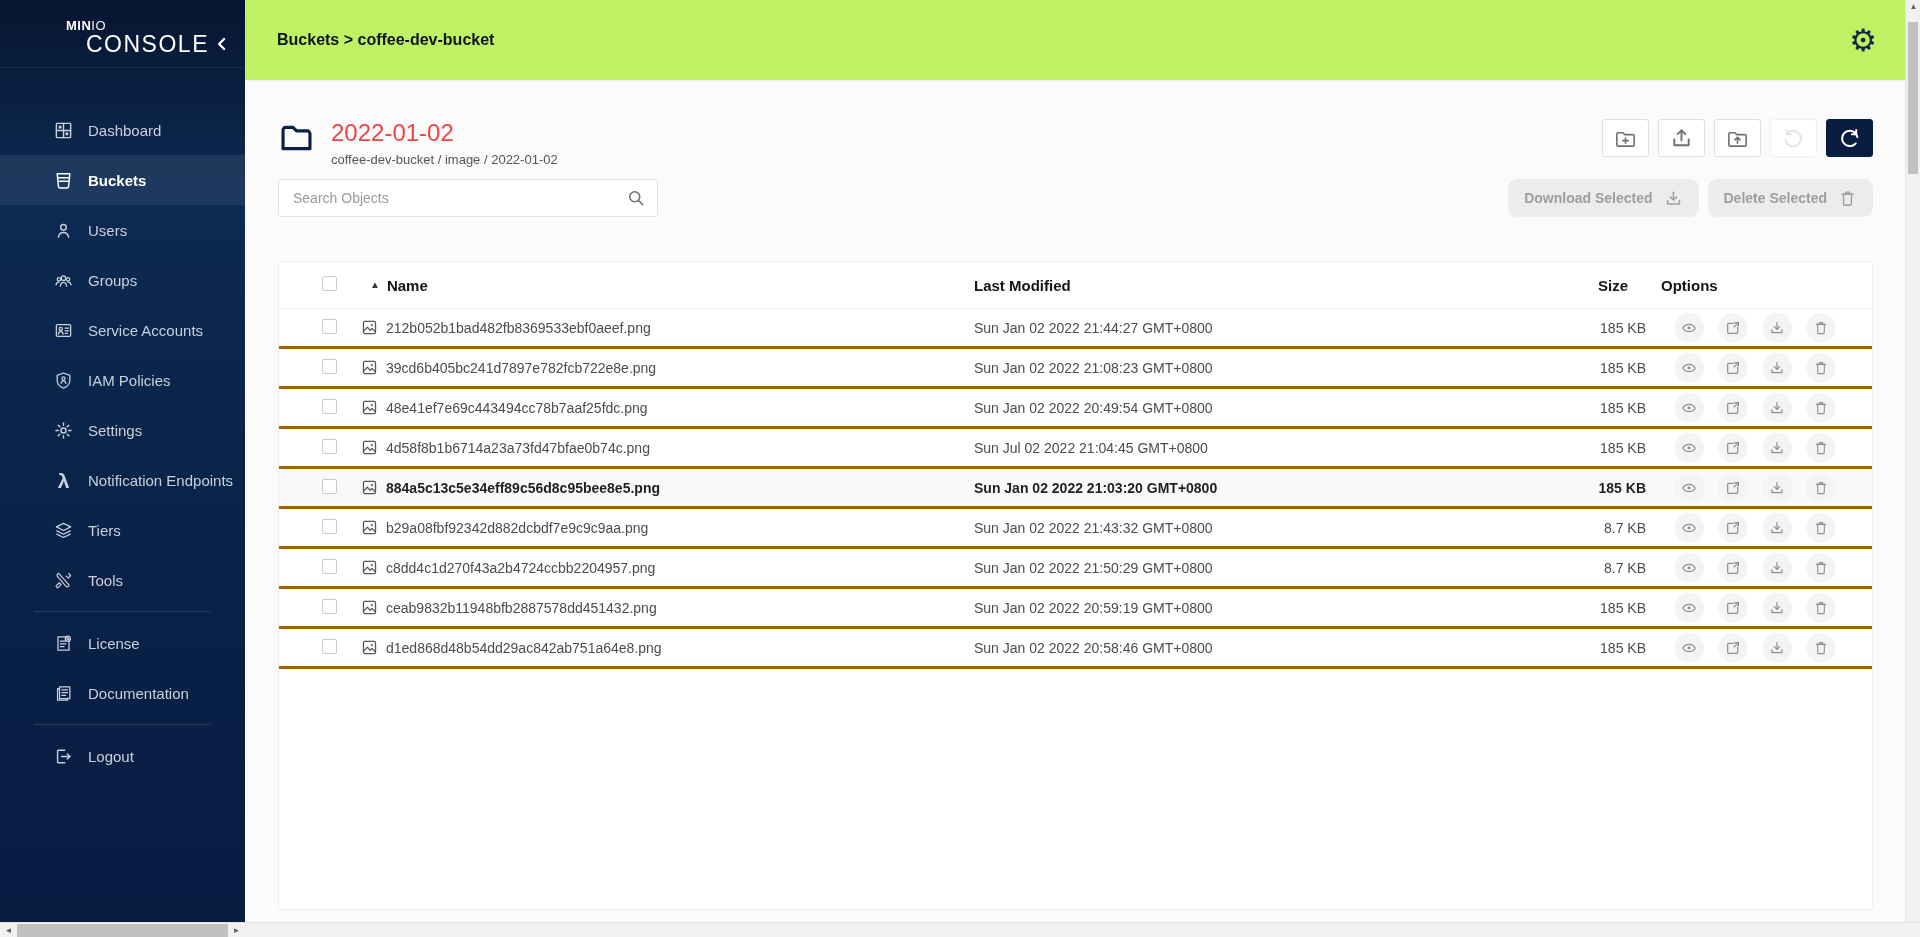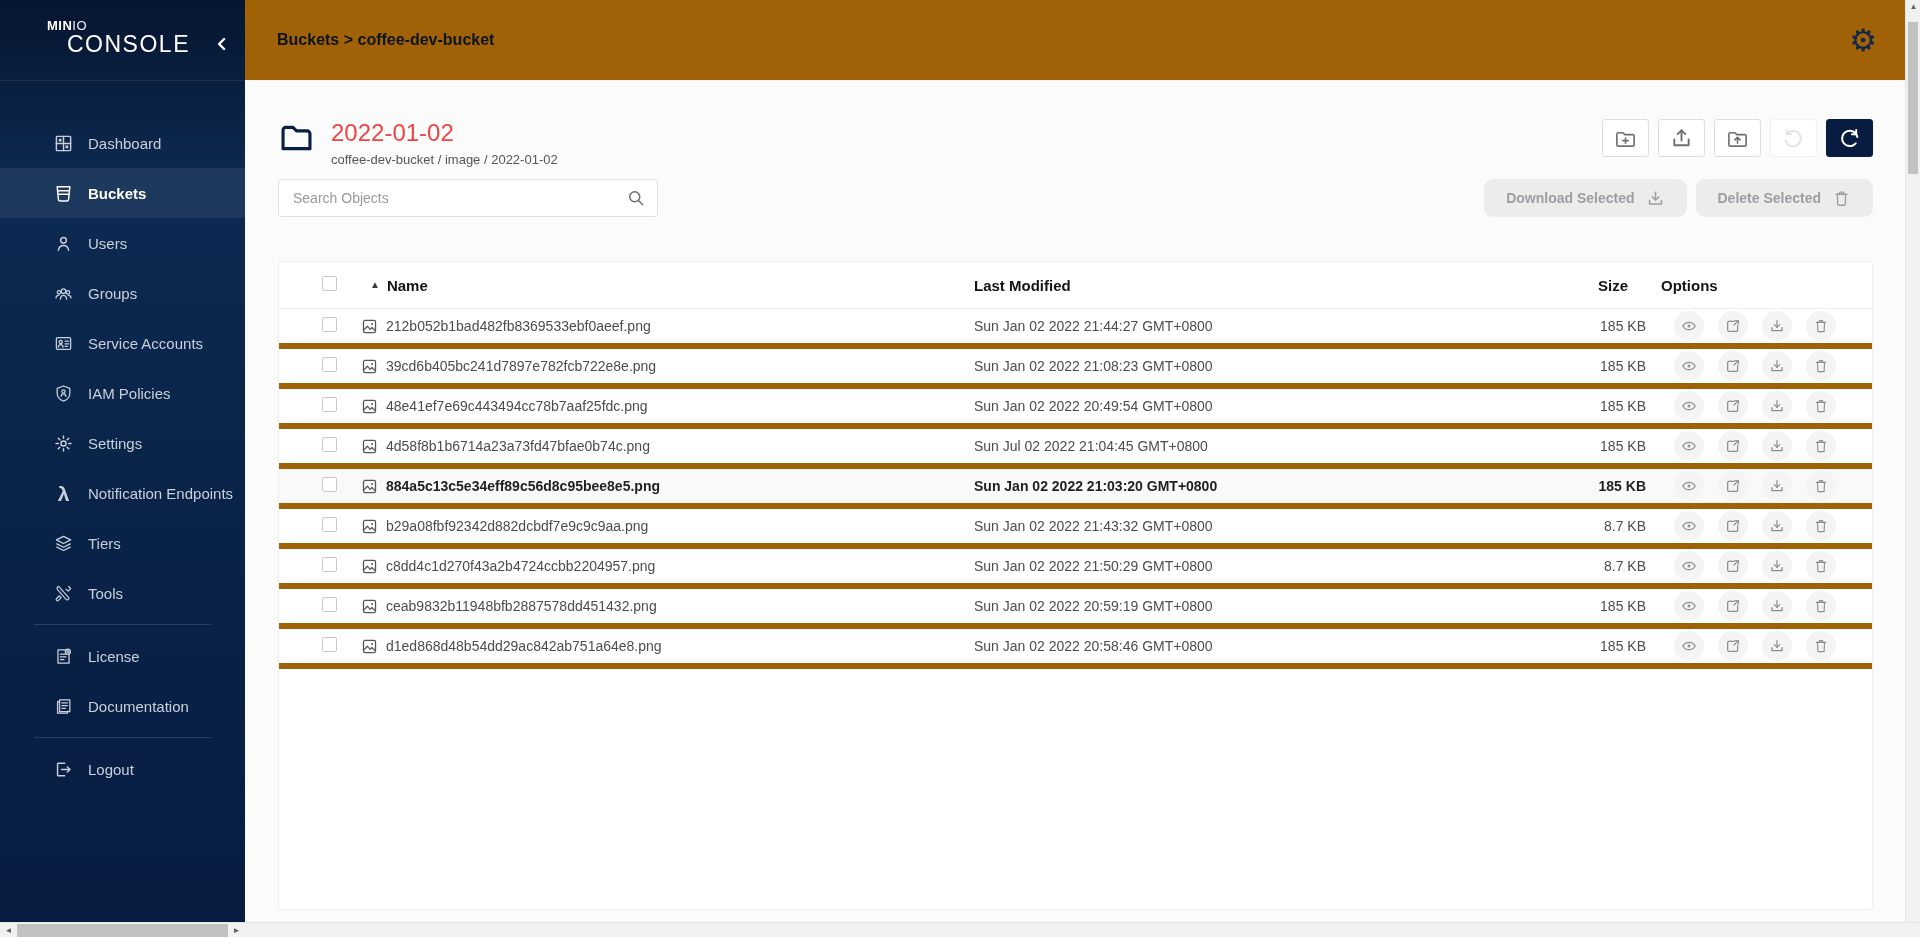--- a/index.html
+++ b/index.html
@@ -3,39 +3,39 @@
 <meta charset="utf-8">
 <style>
   * { box-sizing: border-box; margin: 0; padding: 0; }
   html,body { width:1920px; height:937px; overflow:hidden;
     font-family:"Liberation Sans","DejaVu Sans",sans-serif; background:#fff; }
 
   
   .sidebar { position:absolute; left:0; top:0; width:245px; height:922px;
     background:linear-gradient(180deg,#071530 0%,#0d2a52 20%,#0a2348 55%,#081c42 100%);
     color:#c9d0da; overflow:hidden; }
-  .logo-area { height:81px; position:relative; padding:18px 0 0 47px;
+  .logo-area { height:68px; position:relative; padding:18px 0 0 66px;
     border-bottom:1px solid rgba(255,255,255,0.08); }
   .logo-top { font-size:13px; letter-spacing:.5px; color:#fff; }
   .logo-top b { font-weight:800; }
   .logo-top .thin { font-weight:300; opacity:.95; }
   .logo-console { font-size:23px; font-weight:400; letter-spacing:1.5px; color:#fff; margin-top:-2px;margin-left:20px; }
   .collapse-btn { position:absolute; right:13px; top:34px; width:20px; height:20px;
     color:#fff; background:none; border:none; cursor:pointer; }
   .menu { margin-top:37px; }
   .side-item { height:50px; display:flex; align-items:center; padding-left:54px; cursor:pointer; }
   .side-item.active { background:rgba(255,255,255,0.07); color:#fff;text-align:right; }
   .side-item.active .side-label { font-weight:700; color:#fff; }
   .side-icon { width:19px; height:19px; display:inline-flex; align-items:center;
     justify-content:center; flex:0 0 19px; }
   .side-label { margin-left:15px; font-size:15px; white-space:nowrap; }
   .side-divider { border:none; border-top:1px solid rgba(255,255,255,0.13); margin:6px 34px; }
 
   
-  .topbar { position:absolute; left:245px; top:0; right:15px; height:81px; background:#a16207;
+  .topbar { position:absolute; left:245px; top:0; right:15px; height:81px; background:#bef264;
     display:flex; align-items:center; padding:0 28px 0 32px; border-bottom:1px solid #f3f3f3; }
   .breadcrumb { font-size:16px; font-weight:700; color:#0c1421; }
   .topbar-gear { margin-left:auto; background:none; border:none; cursor:pointer;
     color:#10264a; font-size:31px; line-height:1; }
 
   
   .content { position:absolute; left:245px; top:81px; right:15px; bottom:15px;
     background:#fbfbfb; padding:0 32px 0 33px; }
   .folder-head { margin-top:38px; display:flex; align-items:flex-start; }
   .folder-icon { width:37px; height:34px; color:#0a1f44; margin-top:2px; }
@@ -50,32 +50,32 @@
   .tbtn.primary { background:#081c42; border-color:#081c42; color:#fff; }
 
   .search-row { margin-top:12px; display:flex; align-items:center; }
   .search-wrap { position:relative; width:380px; }
   .search-input { width:380px; height:38px; border:1px solid #e2e2e2; border-radius:3px;
     background:#fff; padding:0 42px 0 14px; font-size:14px; color:#333;
     font-family:"Liberation Sans","DejaVu Sans",sans-serif; }
   .search-input::placeholder { color:#9a9a9a; }
   .search-glyph { position:absolute; right:12px; top:9px; width:20px; height:20px; color:#6e6e6e; }
   .sel-actions { margin-left:auto; display:flex; gap:9px; }
-  .sel-btn { height:38px; padding:0 22px; background:#ececec; border:none; border-radius:9px;
+  .sel-btn { height:38px; padding:0 16px; background:#ececec; border:none; border-radius:9px;
     color:#9b9ea3; font-size:14px; font-weight:700; display:flex; align-items:center; gap:11px;
     font-family:"Liberation Sans","DejaVu Sans",sans-serif; cursor:default; }
   .sel-btn span.icn { width:19px; height:19px; display:inline-flex; }
 
   
   .panel { margin-top:44px; height:649px; background:#fff; border:1px solid #eeeeee;
     border-radius:3px; overflow:hidden; }
   .trow, .thead { display:grid; grid-template-columns:78px 617px 560px 112px 1fr;
     align-items:center; }
   .thead { height:47px; border-bottom:1px solid #ededed; font-size:15px; font-weight:700; color:#141414; }
-  .trow { height:40px; border-bottom:6px solid #a16207; font-size:14px; color:#4c4c4c; }
+  .trow { height:40px; border-bottom:3px solid #a16207; font-size:14px; color:#4c4c4c; }
   .trow.hl { background:#f9f9f9; color:#1f1f1f; font-weight:700; }
   .c-check { padding-left:43px; }
   .checkbox { width:15px; height:15px; border:1.5px solid #c9c9c9; border-radius:2px;
     background:#fff; display:inline-block; cursor:pointer; }
   .thead .c-name { padding-left:13px; display:flex; align-items:center; gap:7px; }
   .sort-glyph { font-size:10px; color:#3c3c3c; line-height:1; }
   .trow .c-name { padding-left:4px; display:flex; align-items:center; gap:8px; }
   .file-glyph { width:17px; height:17px; color:#555; flex:0 0 17px; }
   .fname { cursor:pointer; }
   .c-size { text-align:right; }

